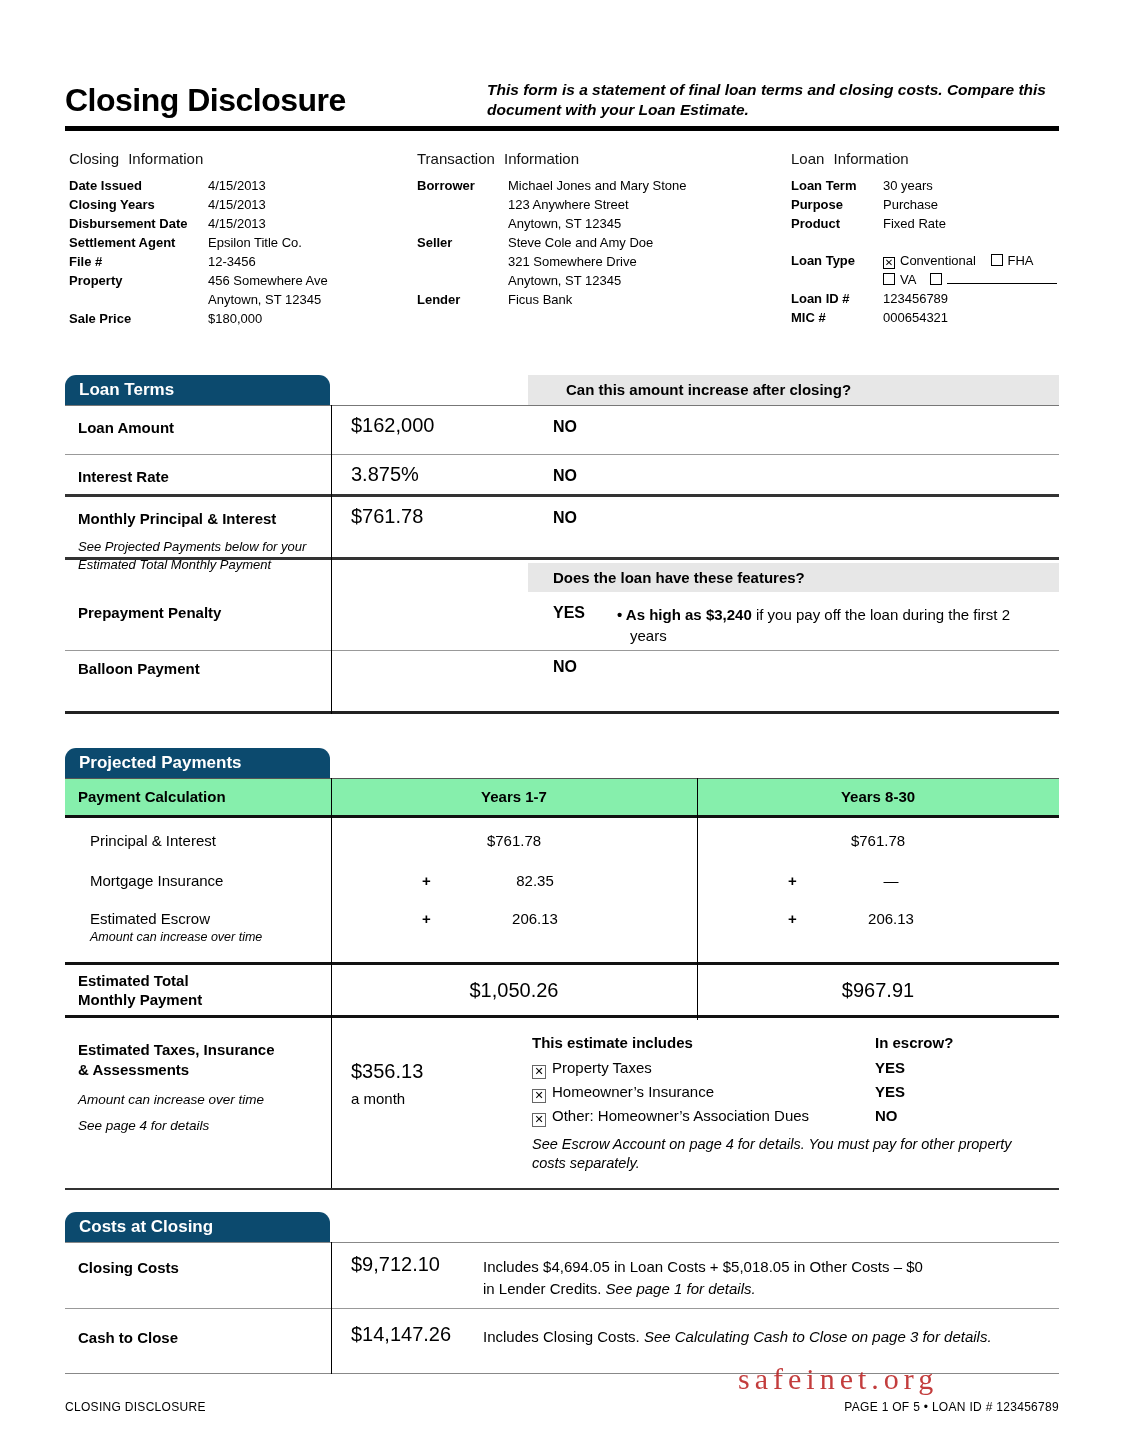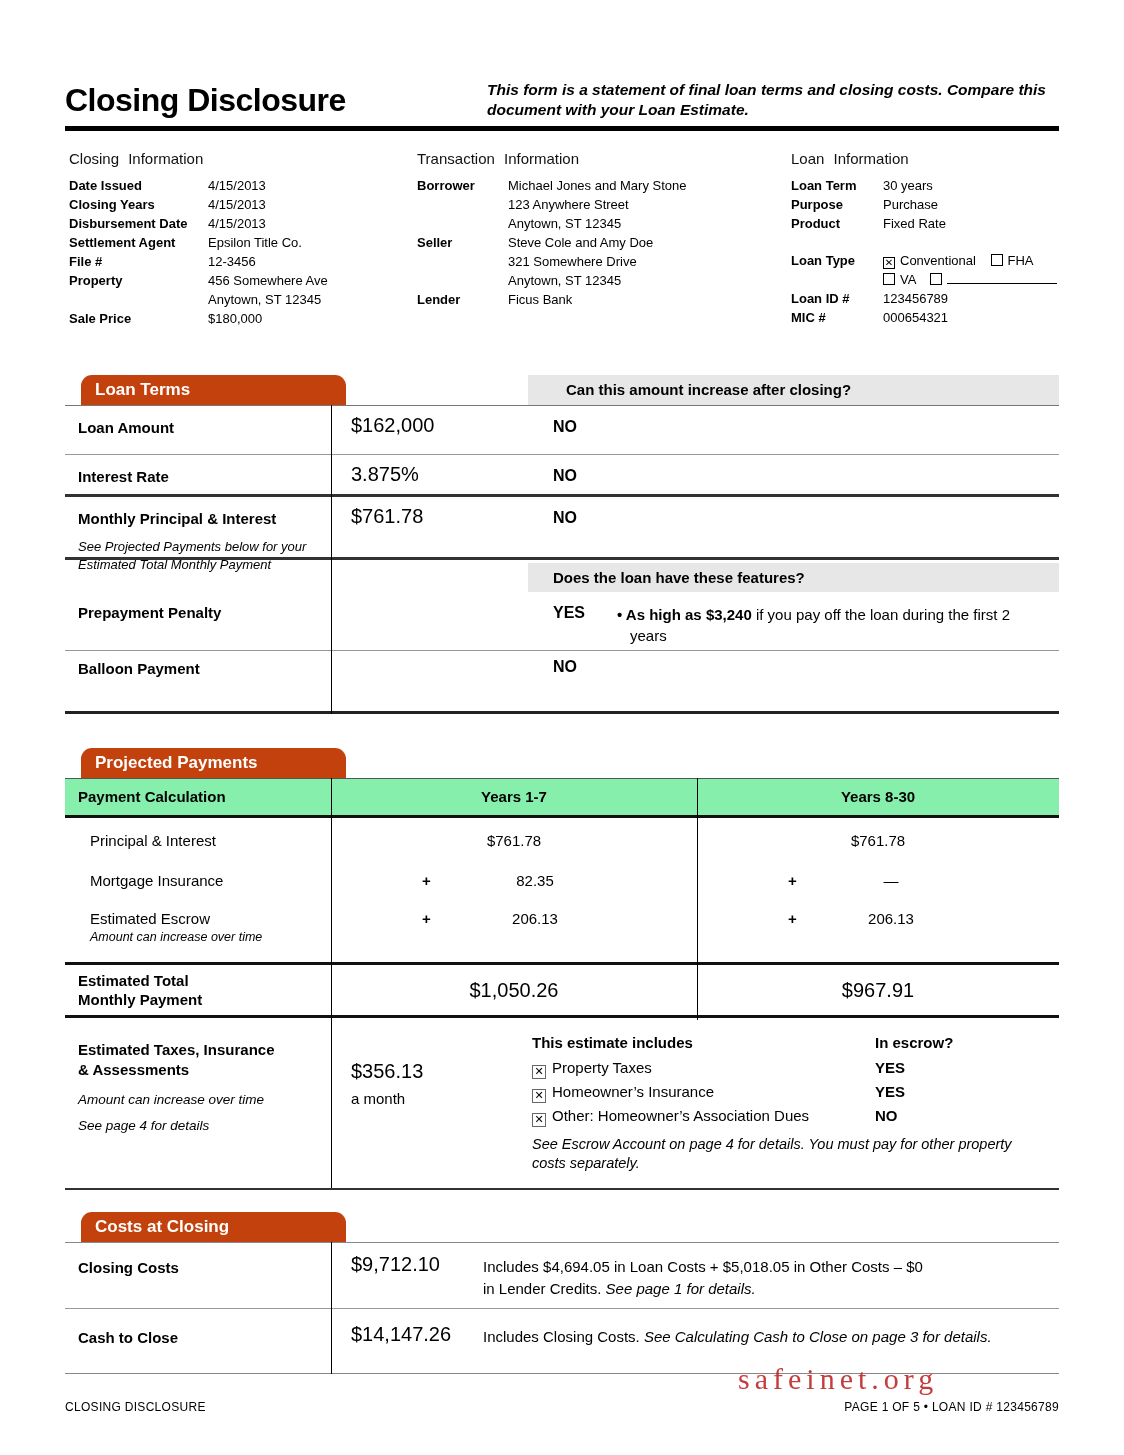--- a/index.html
+++ b/index.html
@@ -38,22 +38,22 @@
     display:inline-flex; width:14px; height:14px; border:1px solid #666;
     align-items:center; justify-content:center; vertical-align:-2px; margin-right:6px;
     font-family:"DejaVu Sans", sans-serif; font-size:11px; font-weight:bold; line-height:1; color:#000;
   }
   .cb2[data-checked="true"]::after { content:"✕"; }
   .blankline { display:inline-block; width:110px; border-bottom:1.5px solid #000; height:12px; }
 
   
   .tab {
     position:absolute; left:0; top:0; width:265px; height:30px;
-    background:#c2410c; border-radius:11px 11px 0 0;
-    color:#fff; font-size:17px; font-weight:bold; line-height:30px; padding-left:14px;margin-left:16px;
+    background:#0c4a6e; border-radius:11px 11px 0 0;
+    color:#fff; font-size:17px; font-weight:bold; line-height:30px; padding-left:14px;
   }
   .graybar { background:#e7e7e7; font-size:15px; font-weight:bold; line-height:30px; padding-left:38px; }
 
   
   .loan-terms { left:65px; top:375px; width:994px; height:339px; }
   .lt-q { position:absolute; left:463px; right:0; top:0; height:30px; }
   .lt-tbl { position:absolute; left:0; right:0; top:30px; bottom:0; border-top:1px solid #777; border-bottom:3px solid #222; }
   .lt-vline { position:absolute; left:266px; top:30px; bottom:0; width:1px; background:#000; }
   .lt-row { position:relative; }
   .lt-lbl { position:absolute; left:13px; top:13px; font-size:15px; font-weight:bold; }

